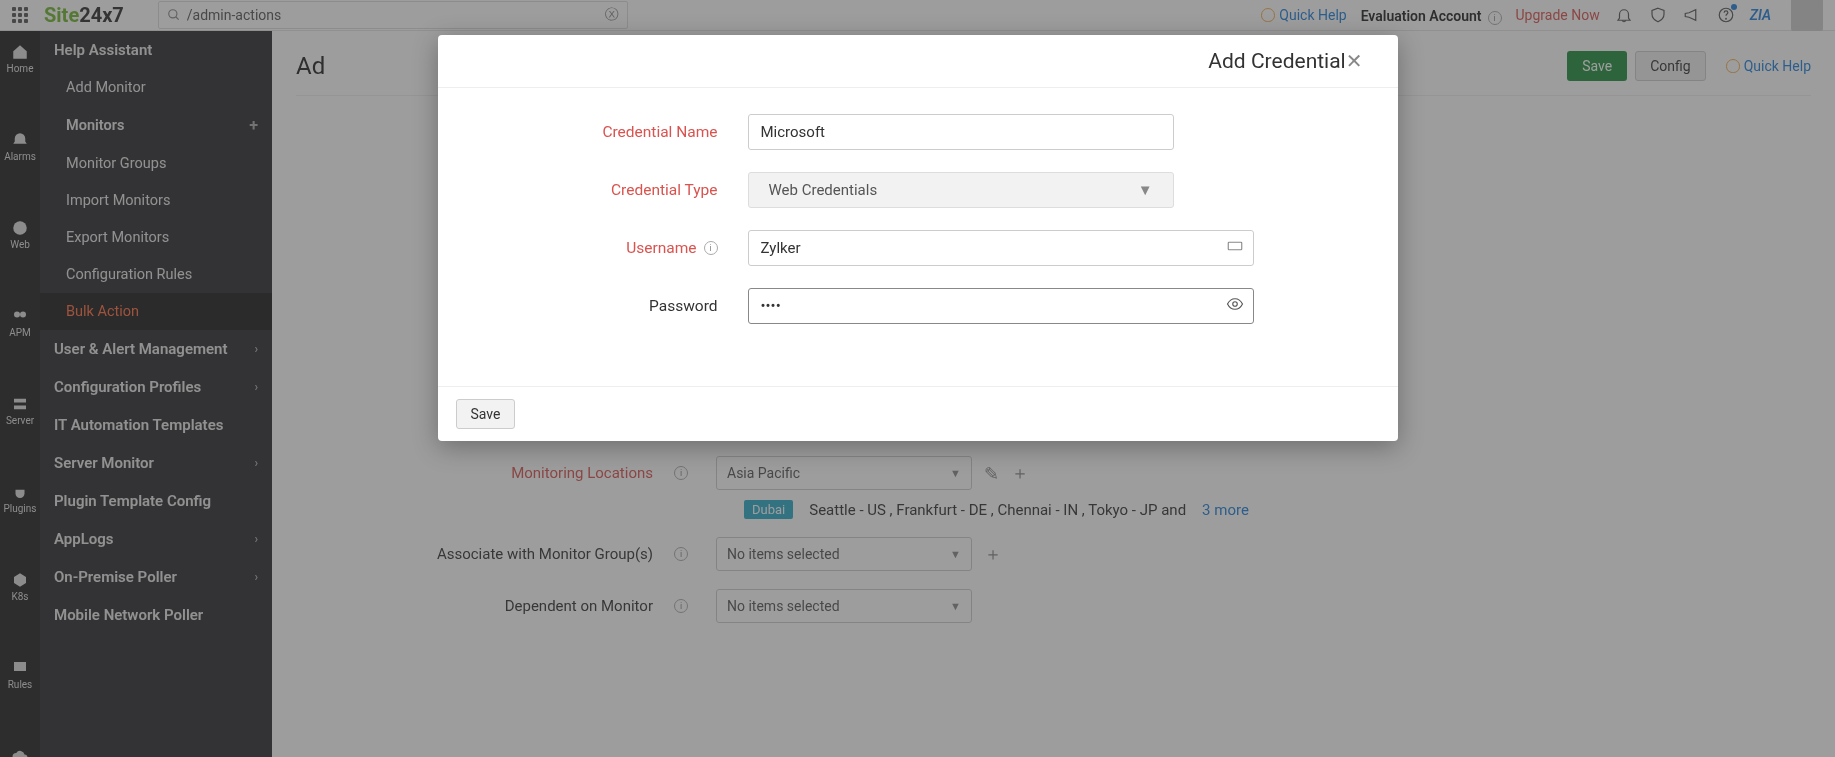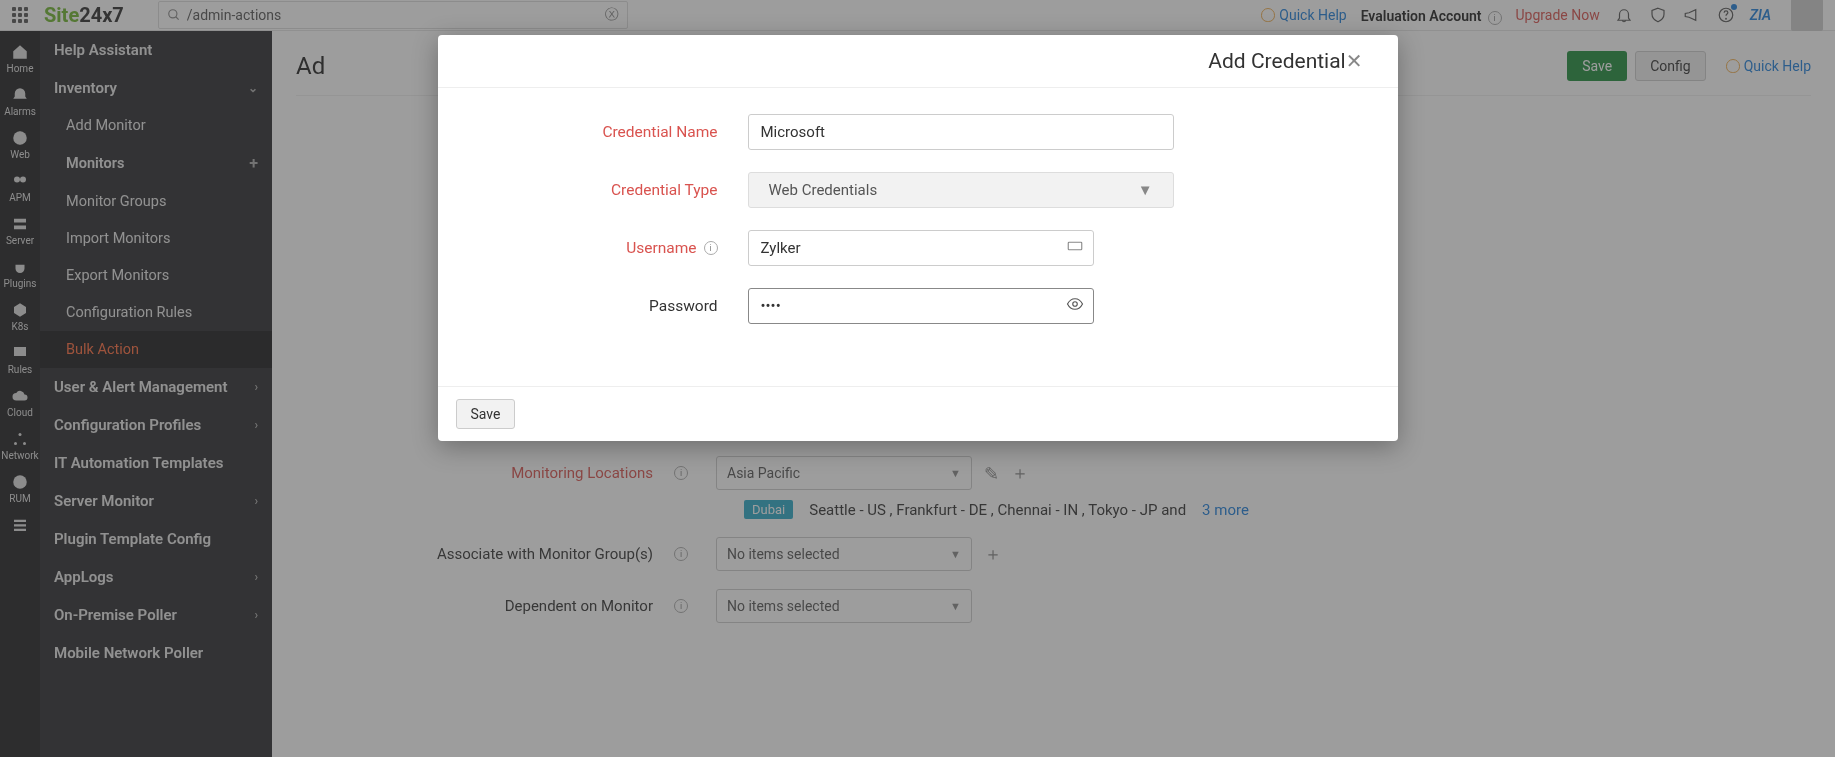--- a/index.html
+++ b/index.html
@@ -21,21 +21,21 @@
 .eval-text { font-size:14px; color:#222; font-weight:600; }
 .info-circ { display:inline-flex; width:14px; height:14px; border:1px solid #aaa; border-radius:50%; font-size:9px; align-items:center; justify-content:center; color:#888; margin-left:2px;}
 .upgrade { color:#d9534f; font-size:14px; }
 .hicon { width:20px; height:20px; display:flex; align-items:center; justify-content:center; color:#555; position:relative; }
 .hicon svg { width:18px; height:18px; stroke:#555; fill:none; stroke-width:1.6; }
 .dot { position:absolute; top:-1px; right:-1px; width:6px; height:6px; border-radius:50%; background:#1e7fdb; }
 .zia { font-size:14px; font-weight:600; color:#1e7fdb; font-style:italic;}
 .avatar { width:32px; height:32px; background:#ccc; border-radius:2px; margin-left:6px; }
 
 
-.rail { position:absolute; top:31px; left:0; width:40px; bottom:0; background:#1e1e20; display:flex; flex-direction:column; align-items:center; padding-top:6px; z-index:1; }
+.rail { position:absolute; top:31px; left:0; width:40px; bottom:0; background:#1e1e20; display:flex; flex-direction:column; align-items:center; padding-top:6px; z-index:1;gap:45px; }
 .rail-item { width:40px; display:flex; flex-direction:column; align-items:center; justify-content:center; color:#ddd; font-size:10px; padding:6px 0; cursor:pointer; }
 .rail-item svg { width:18px; height:18px; fill:#ddd; margin-bottom:2px; }
 
 
 .sidemenu { position:absolute; top:31px; left:40px; width:232px; bottom:0; background:#2b2b2e; color:#e6e6e6; overflow:hidden; z-index:1; }
 .sm-item { padding:10px 14px; font-size:15px; display:flex; align-items:center; justify-content:space-between; cursor:pointer; }
 .sm-item.sub { padding-left:26px; font-size:14.5px; }
 .sm-item.head { font-weight:600; }
 .sm-item.active { background:#1a1a1c; color:#ff6b3d; }
 .sm-item .chev { font-size:12px; color:#aaa; }
@@ -66,21 +66,21 @@
 .modal { position:absolute; top:35px; left:50%; transform:translateX(-50%); width:960px; background:#fff; border-radius:4px; box-shadow:0 6px 26px rgba(0,0,0,0.3); z-index:101; overflow:hidden;}
 .modal-head { padding:14px 35px; border-bottom:1px solid #eee; display:flex; align-items:center; justify-content:flex-end; }
 .modal-title { font-size:21px; color:#333; }
 .modal-close { font-size:20px; color:#888; cursor:pointer; line-height:1; }
 .modal-body { padding:26px 40px 40px 40px; }
 .mrow { display:flex; align-items:center; margin-bottom:22px; }
 .mlabel { width:270px; text-align:right; padding-right:30px; font-size:15.5px; color:#d9534f; display:flex; justify-content:flex-end; align-items:center; gap:5px;}
 .mlabel.black { color:#333; }
 .minput { width:426px; height:36px; border:1px solid #ccc; border-radius:3px; padding:0 12px; font-size:15px; color:#333; outline:none; }
 .mselect { width:426px; height:36px; border:1px solid #ddd; background:#f2f2f2; border-radius:3px; padding:0 20px; font-size:15px; color:#555; display:flex; align-items:center; justify-content:space-between; }
-.inp-wrap { position:relative; width:346px; }
+.inp-wrap { position:relative; width:506px; }
 .inp-wrap .minput { width:100%; padding-right:36px; }
 .inp-icon { position:absolute; right:10px; top:50%; transform:translateY(-50%); color:#666; }
 .inp-icon svg { width:18px; height:18px; stroke:#555; fill:none; stroke-width:1.5; }
 .inp-icon.kb svg { stroke:#888; }
 .modal-foot { border-top:1px solid #eee; padding:12px 18px; }
 .btn-modalsave { background:#f2f2f2; border:1px solid #ccc; color:#333; padding:6px 14px; border-radius:3px; font-size:14px; cursor:pointer; }
 
 
 .sidemenu::-webkit-scrollbar { width:6px; }
 </style>
@@ -232,24 +232,20 @@
         <rect x="4" y="5" width="16" height="3"></rect>
         <rect x="4" y="11" width="16" height="3"></rect>
         <rect x="4" y="17" width="16" height="3"></rect>
       </svg>
     </div>
 </div>
 
 <div class="sidemenu">
   <div class="sm-item head">
       <span>Help Assistant</span>
-    </div>
-  <div class="sm-item head">
-      <span>Inventory</span>
-      <span class="chev">⌄</span>
     </div>
   <div class="sm-item sub">
       <span>Add Monitor</span>
     </div>
   <div class="sm-item sub" style="font-weight:600;">
       <span>Monitors</span>
       <span class="plus">+</span>
     </div>
   <div class="sm-item sub">
       <span>Monitor Groups</span>

